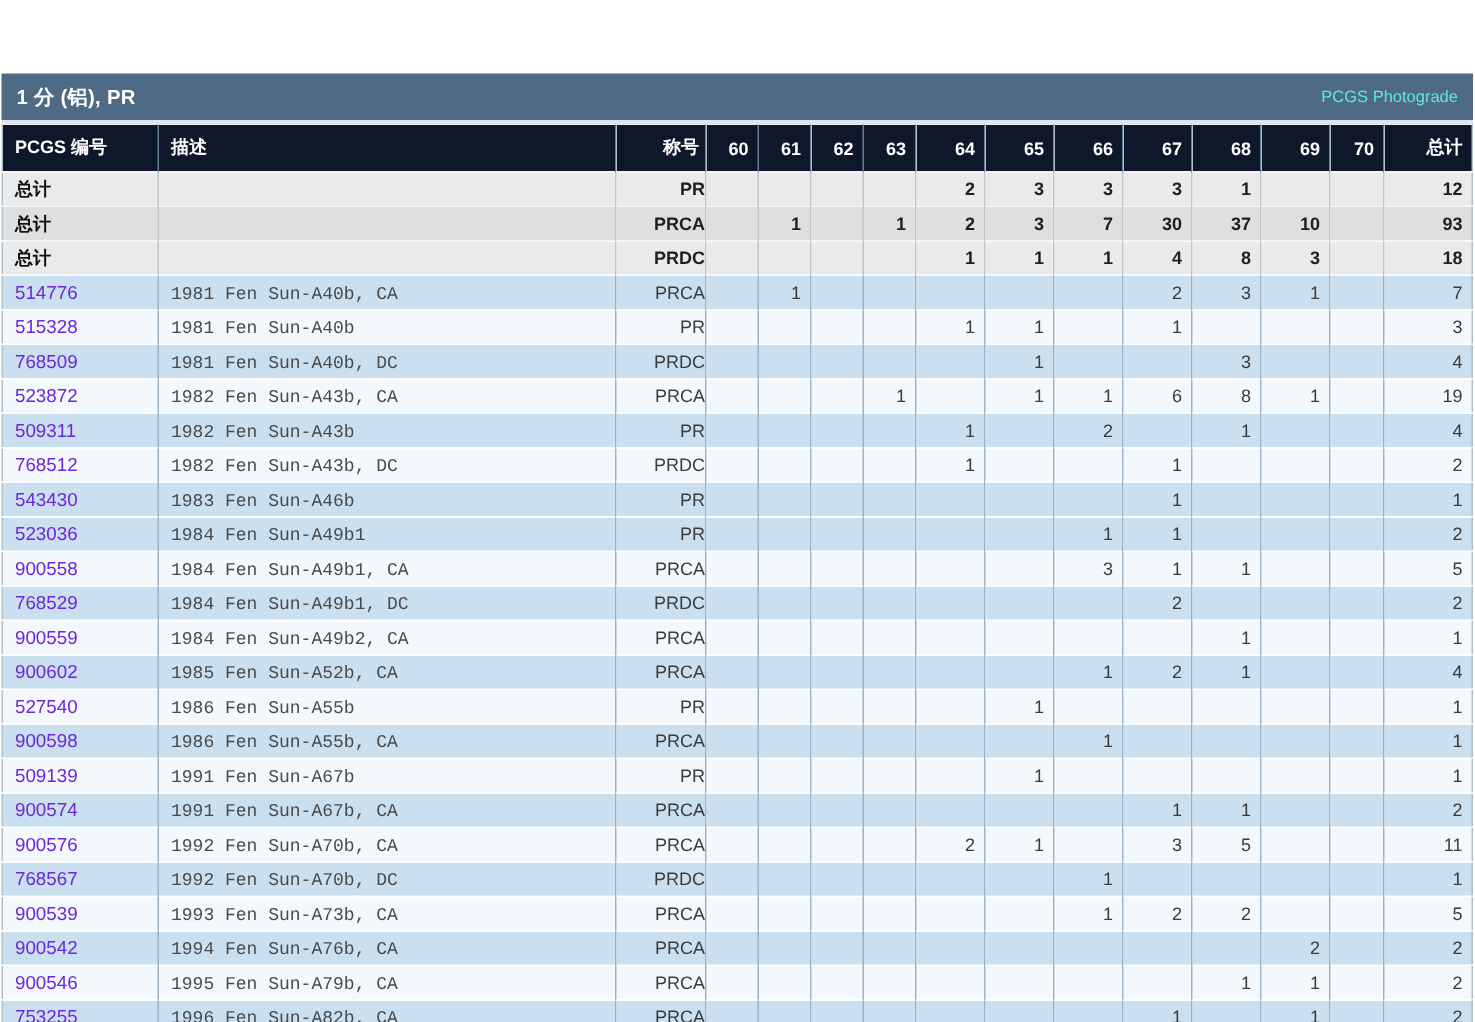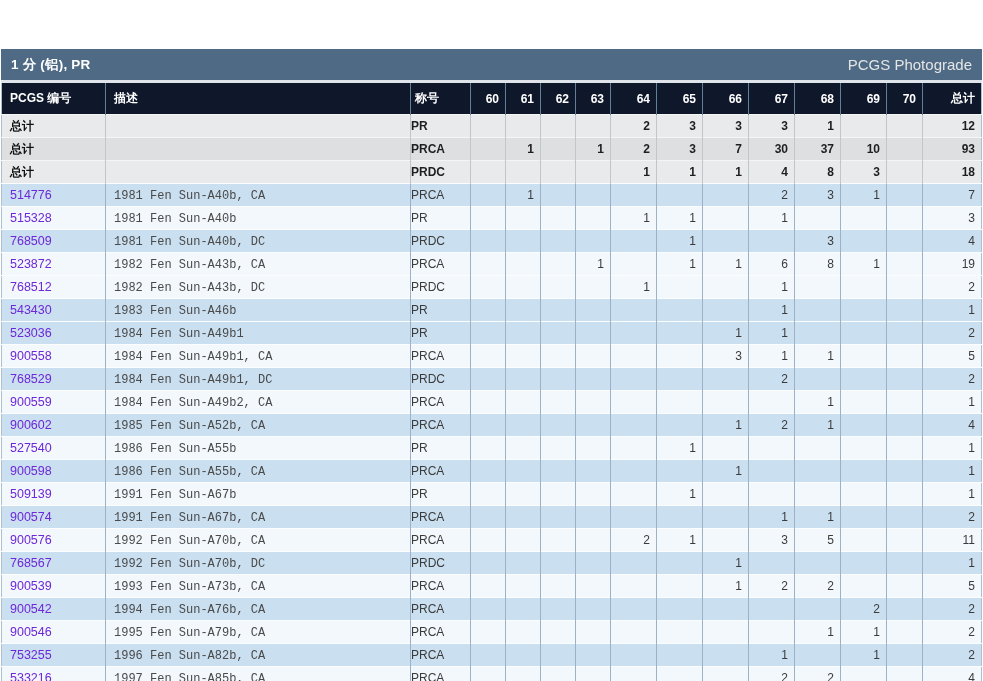--- a/index.html
+++ b/index.html
@@ -5,21 +5,21 @@
   html,body { margin:0; padding:0; background:#ffffff; }
   body { font-family:"Liberation Sans","DejaVu Sans",sans-serif; }
   .page { position:relative; width:983px; height:681px; background:#ffffff; overflow:hidden;margin-top:48px; }
 
   .title-bar {
     margin:1px 1px 0 1px; height:31px; background:#4e6a84;
     display:flex; align-items:center; justify-content:space-between;
     padding:0 10px; box-sizing:border-box;
   }
   .title-bar .title { color:#ffffff; font-weight:bold; font-size:13.5px; letter-spacing:0.2px; }
-  .title-bar .right { color:#e5e5e5; font-size:15px; }
+  .title-bar .right { color:#5eead4; font-size:11px; }
 
   .bar-gap { height:3px; background:#dfe5ea; margin:0 1px; }
 
   table.pop {
     border-collapse:collapse; table-layout:fixed;
     width:981px; margin:0 1px; font-size:12px; color:#3b3b3b;
     border:1px solid #aebfcd; border-top:none;
   }
   table.pop th {
     background:#0f172a; color:#ffffff; font-weight:bold;
@@ -28,21 +28,21 @@
   }
   table.pop th:first-child { border-left:none; }
   table.pop td {
     height:22px; padding:0; border-left:1px solid #9db2c5;
     border-top:1px solid #fbfdfe; white-space:nowrap; overflow:hidden;
     vertical-align:middle;
   }
   table.pop td:first-child { border-left:none; }
 
   .c-left  { text-align:left; padding-left:8px !important; }
-  .c-desig { text-align:left; }
+  .c-desig { text-align:right; }
   .c-num   { text-align:right; padding-right:6px !important; }
 
   tr.row-total td { font-weight:bold; color:#1f1f1f; border-left-color:#c3c6c9; border-top-color:#f5f5f5; }
   tr.gray-a td { background:#e9eaeb; }
   tr.gray-b td { background:#dddfe1; }
   tr.gray-a td:first-child, tr.gray-b td:first-child { color:#111; }
 
   tr.row-blue  td { background:#cadff0; }
   tr.row-light td { background:#f3f8fc; }
 
@@ -218,20 +218,37 @@
           <td class="c-num">1</td>
           <td class="c-num"></td>
           <td class="c-num">1</td>
           <td class="c-num">1</td>
           <td class="c-num">6</td>
           <td class="c-num">8</td>
           <td class="c-num">1</td>
           <td class="c-num"></td>
           <td class="c-num">19</td>
         </tr>
+        <tr class="row-blue">
+          <td class="c-left"><span class="id-link">509311</span></td>
+          <td class="c-left"><span class="desc-text">1982 Fen Sun-A43b</span></td>
+          <td class="c-desig">PR</td>
+          <td class="c-num"></td>
+          <td class="c-num"></td>
+          <td class="c-num"></td>
+          <td class="c-num"></td>
+          <td class="c-num">1</td>
+          <td class="c-num"></td>
+          <td class="c-num">2</td>
+          <td class="c-num"></td>
+          <td class="c-num">1</td>
+          <td class="c-num"></td>
+          <td class="c-num"></td>
+          <td class="c-num">4</td>
+        </tr>
         <tr class="row-light">
           <td class="c-left"><span class="id-link">768512</span></td>
           <td class="c-left"><span class="desc-text">1982 Fen Sun-A43b, DC</span></td>
           <td class="c-desig">PRDC</td>
           <td class="c-num"></td>
           <td class="c-num"></td>
           <td class="c-num"></td>
           <td class="c-num"></td>
           <td class="c-num">1</td>
           <td class="c-num"></td>

